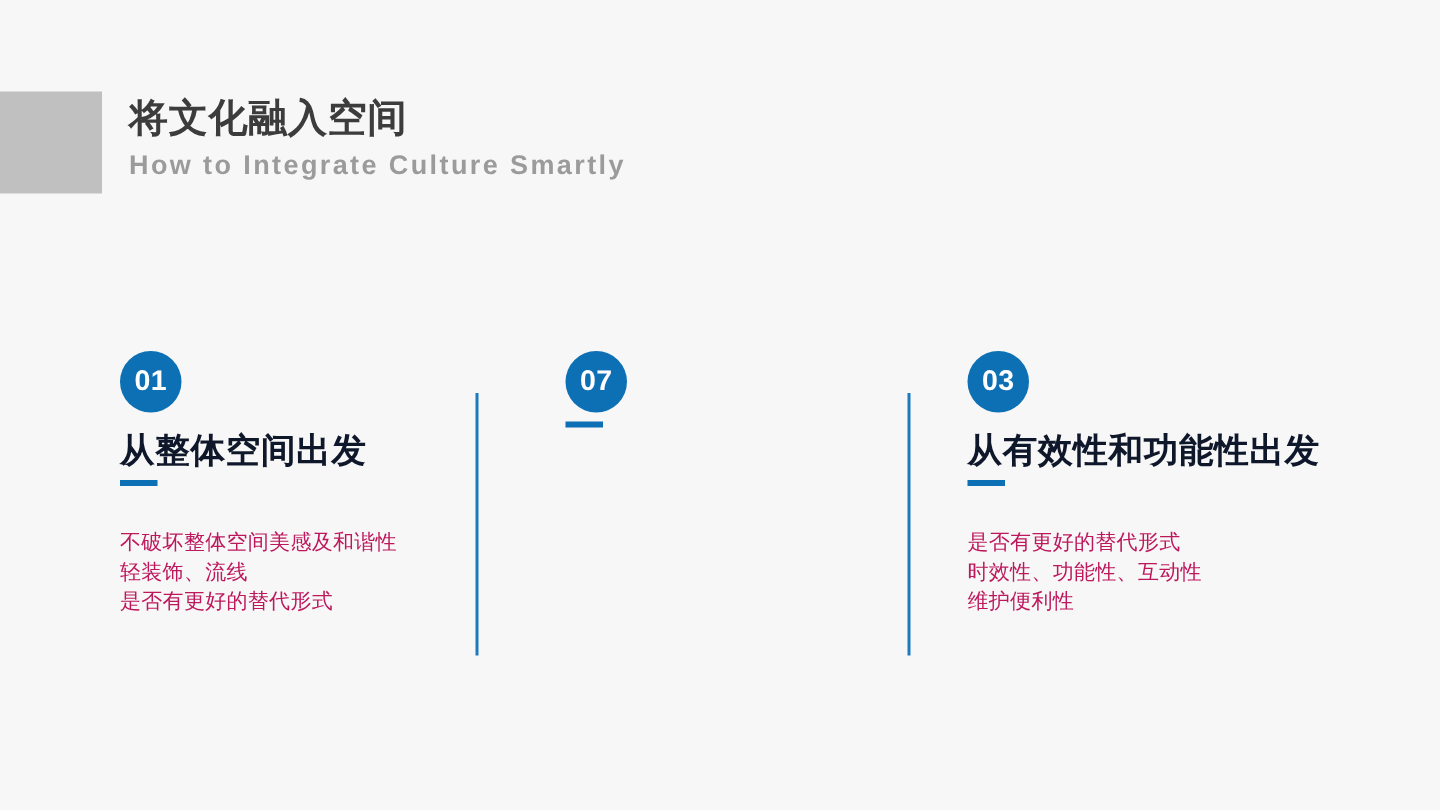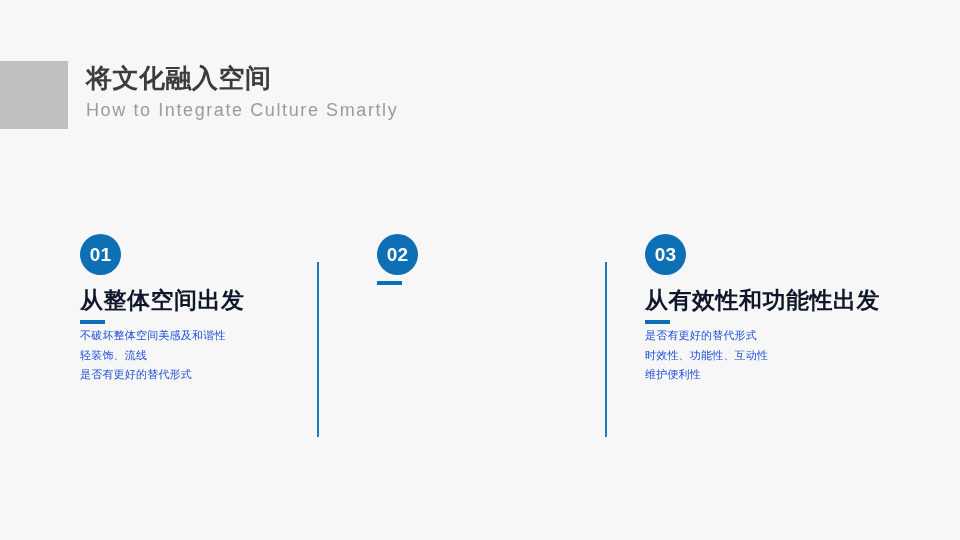--- a/index.html
+++ b/index.html
@@ -48,21 +48,21 @@
   .header-title {
     font-size: 26px;
     font-weight: bold;
     color: #3c3c3c;
     line-height: 34px;
     letter-spacing: 0.5px;
     white-space: nowrap;
   }
   .header-subtitle {
     font-size: 18px;
-    font-weight: normal;
+    font-weight: bold;
     color: #9b9b9b;
     line-height: 26px;
     letter-spacing: 1.6px;
     white-space: nowrap;
     margin-top: 2px;
   }
 
   
   .columns {
     position: absolute;
@@ -105,23 +105,23 @@
   }
 
   .dash {
     margin-top: 6px;
     width: 25px;
     height: 4px;
     background: #0d6fb4;
   }
 
   .col-body {
-    margin-top: 2px;
-    font-size: 11px;
-    color: #1d4ed8;
+    margin-top: 28px;
+    font-size: 14px;
+    color: #be185d;
     line-height: 19.5px;
     letter-spacing: 0.2px;
   }
   .col-body div {
     white-space: nowrap;
   }
 
   
   .divider {
     position: absolute;
@@ -153,21 +153,21 @@
       <div class="col-heading">从整体空间出发</div>
       <div class="dash"></div>
       <div class="col-body">
         <div>不破坏整体空间美感及和谐性</div>
         <div>轻装饰、流线</div>
         <div>是否有更好的替代形式</div>
       </div>
     </div>
 
     <div class="column col-2">
-      <div class="badge">02</div>
+      <div class="badge">07</div>
       <div class="dash"></div>
     </div>
 
     <div class="column col-3">
       <div class="badge">03</div>
       <div class="col-heading">从有效性和功能性出发</div>
       <div class="dash"></div>
       <div class="col-body">
         <div>是否有更好的替代形式</div>
         <div>时效性、功能性、互动性</div>

